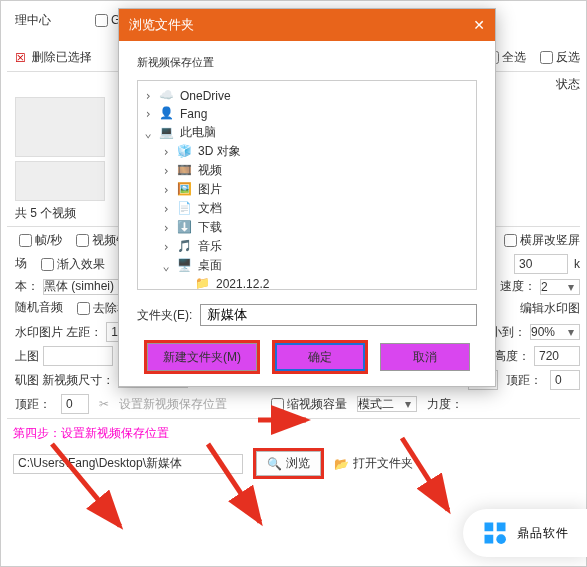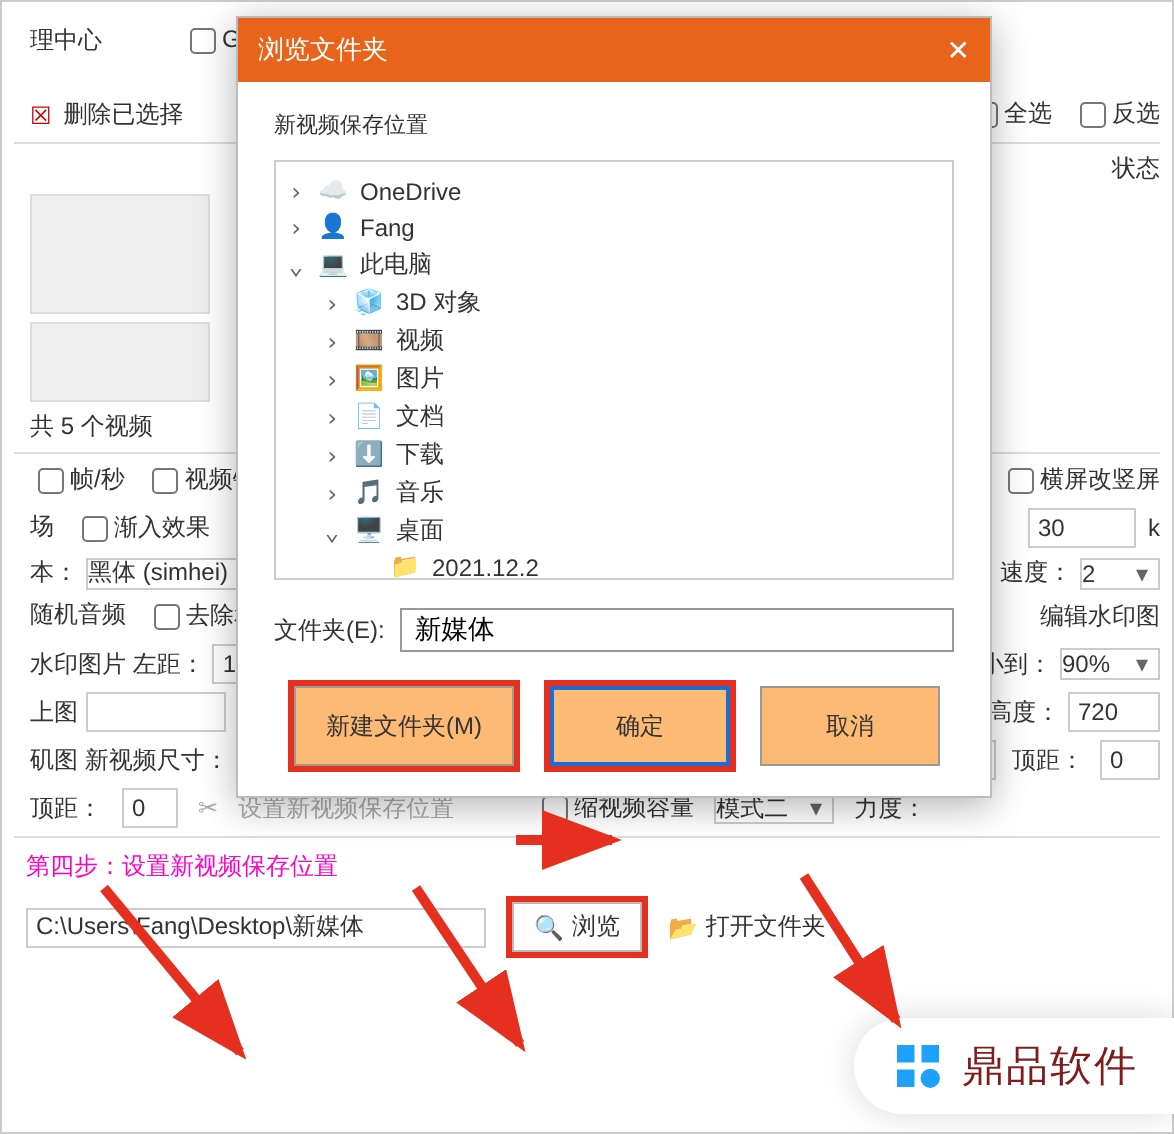--- a/index.html
+++ b/index.html
@@ -11,37 +11,37 @@
   .field { border:1px solid #ccc; padding:2px 4px; background:#fff; height:20px; display:inline-flex; align-items:center; }
   .sel { border:1px solid #ccc; background:#fff; height:16px; padding:2px 2px 2px 0; display:inline-flex; align-items:center; justify-content:space-between; }
   .sel .dd { width:12px; text-align:center; color:#666; }
   .step-label { color:#f0c; font-size:12px; margin:6px 0 6px 6px; font-weight:500; }
   .path-row { display:flex; align-items:center; gap:10px; margin:6px 6px; }
   .path-input { flex:0 0 230px; }
   .btn-browse { display:inline-flex; align-items:center; gap:4px; border:1px solid #bbb; background:#fdfdfd; padding:3px 10px; cursor:pointer; }
   .open-folder { display:inline-flex; align-items:center; gap:4px; color:#333;}
   .brand { position:absolute; right:0px; bottom:10px; display:flex; align-items:center; gap:8px; background:#fff; padding:10px 18px; border-radius:36px 0 0 36px; box-shadow:0 0 18px rgba(0,0,0,.15); }
   .brand-logo { width:28px; height:28px; }
-  .brand-text { font-size:21px; color:#7f1d1d; letter-spacing:1px; }
+  .brand-text { font-size:12px; color:#000000; letter-spacing:1px; }
 
   .modal { position:absolute; left:118px; top:8px; width:378px; background:#fff; border:1px solid #bbb; box-shadow:0 4px 18px rgba(0,0,0,.3); }
   .modal-title { background:#e8641b; color:#fff; padding:7px 10px; display:flex; justify-content:space-between; align-items:center; font-size:13px; }
   .modal-title .close { cursor:pointer; font-size:14px; font-weight:300; }
   .modal-body { padding:14px 18px 12px; }
   .modal-label { font-size:11px; margin-bottom:10px; }
   .tree-box { border:1px solid #ccc; height:210px; overflow:auto; padding:6px 4px; margin-bottom:14px; font-size:12px; }
   .tree-item { display:flex; align-items:center; gap:5px; padding:1px 0; white-space:nowrap; }
   .twisty { width:12px; text-align:center; color:#666; cursor:pointer; font-family:monospace;}
   .indent-1 { padding-left:18px; }
   .indent-2 { padding-left:36px; }
   .icon { width:16px; height:16px; display:inline-block; }
   .folderline { display:flex; align-items:center; gap:8px; margin-bottom:14px; }
   .folderline input { flex:1; border:1px solid #999; height:22px; padding:2px 6px; }
   .dlg-buttons { display:flex; gap:12px; justify-content:center; align-items:center; }
-  .dlg-btn { min-width:90px; height:40px; border:1px solid #999; background:#fdba74; cursor:pointer; display:inline-flex; align-items:center; justify-content:center; }
+  .dlg-btn { min-width:90px; height:28px; border:1px solid #999; background:#d946ef; cursor:pointer; display:inline-flex; align-items:center; justify-content:center; }
   .dlg-btn.primary { border:2px solid #1a6fd6; }
   .redbox { border:3px solid #e53020; padding:0; }
   svg.redarrow { position:absolute; pointer-events:none; }
 </style>
 </head>
 <body>
 
 <div class="bg">
   <div class="bg-row">
     <span>理中心</span>

